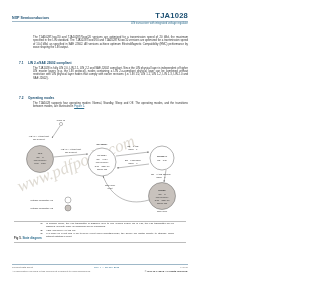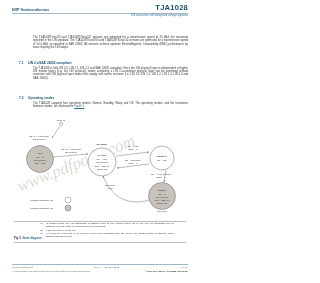--- a/index.html
+++ b/index.html
@@ -7,21 +7,21 @@
     width:200px;height:283px;
     background:#ffffff;
     font-family:"Liberation Sans", sans-serif;
     color:#2b2b2b;
     overflow:hidden;
     position:relative;
   }
   .page{position:relative;width:200px;height:283px;}
 
   
-  .hdr{position:absolute;left:12px;top:4px;width:176px;}
+  .hdr{position:absolute;left:12px;top:12px;width:176px;}
   .hdr-row{display:flex;justify-content:space-between;align-items:flex-end;}
   .brand{font-size:3.6px;font-weight:bold;color:#1b4f72;letter-spacing:.05px;}
   .part{font-size:7.6px;font-weight:bold;color:#1b4f72;letter-spacing:.2px;line-height:7.6px;}
   .hdr-rule{height:.4px;background:#9fb8c8;margin-top:1.2px;}
   .subtitle{font-size:2.7px;color:#2f6f8f;text-align:right;margin-top:1px;}
 
   
   .para{position:absolute;font-size:2.75px;line-height:3.35px;color:#333;text-align:justify;}
   .sec-h{position:absolute;font-size:3.2px;font-weight:bold;color:#1b4f72;}
   .sec-n{display:inline-block;width:9px;}

